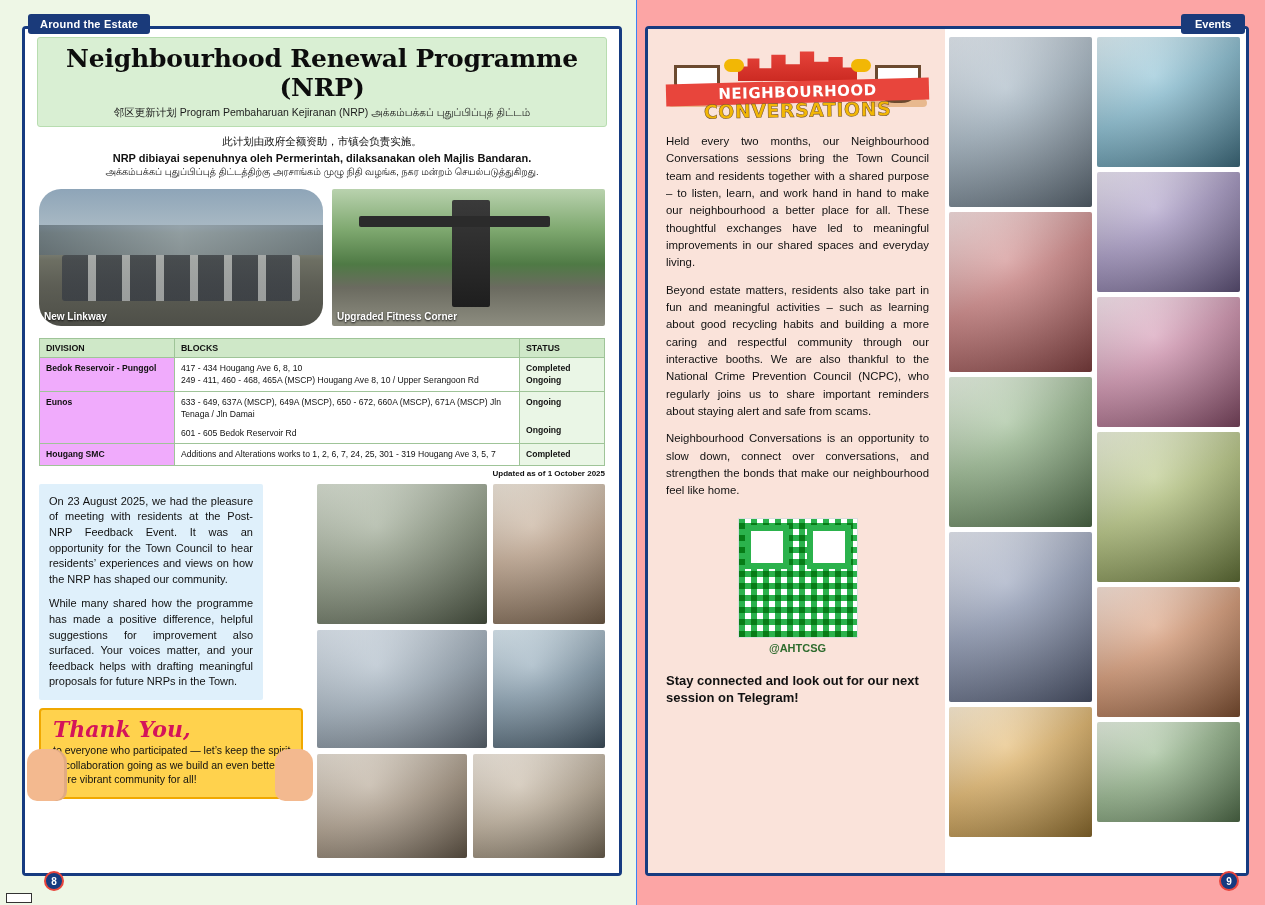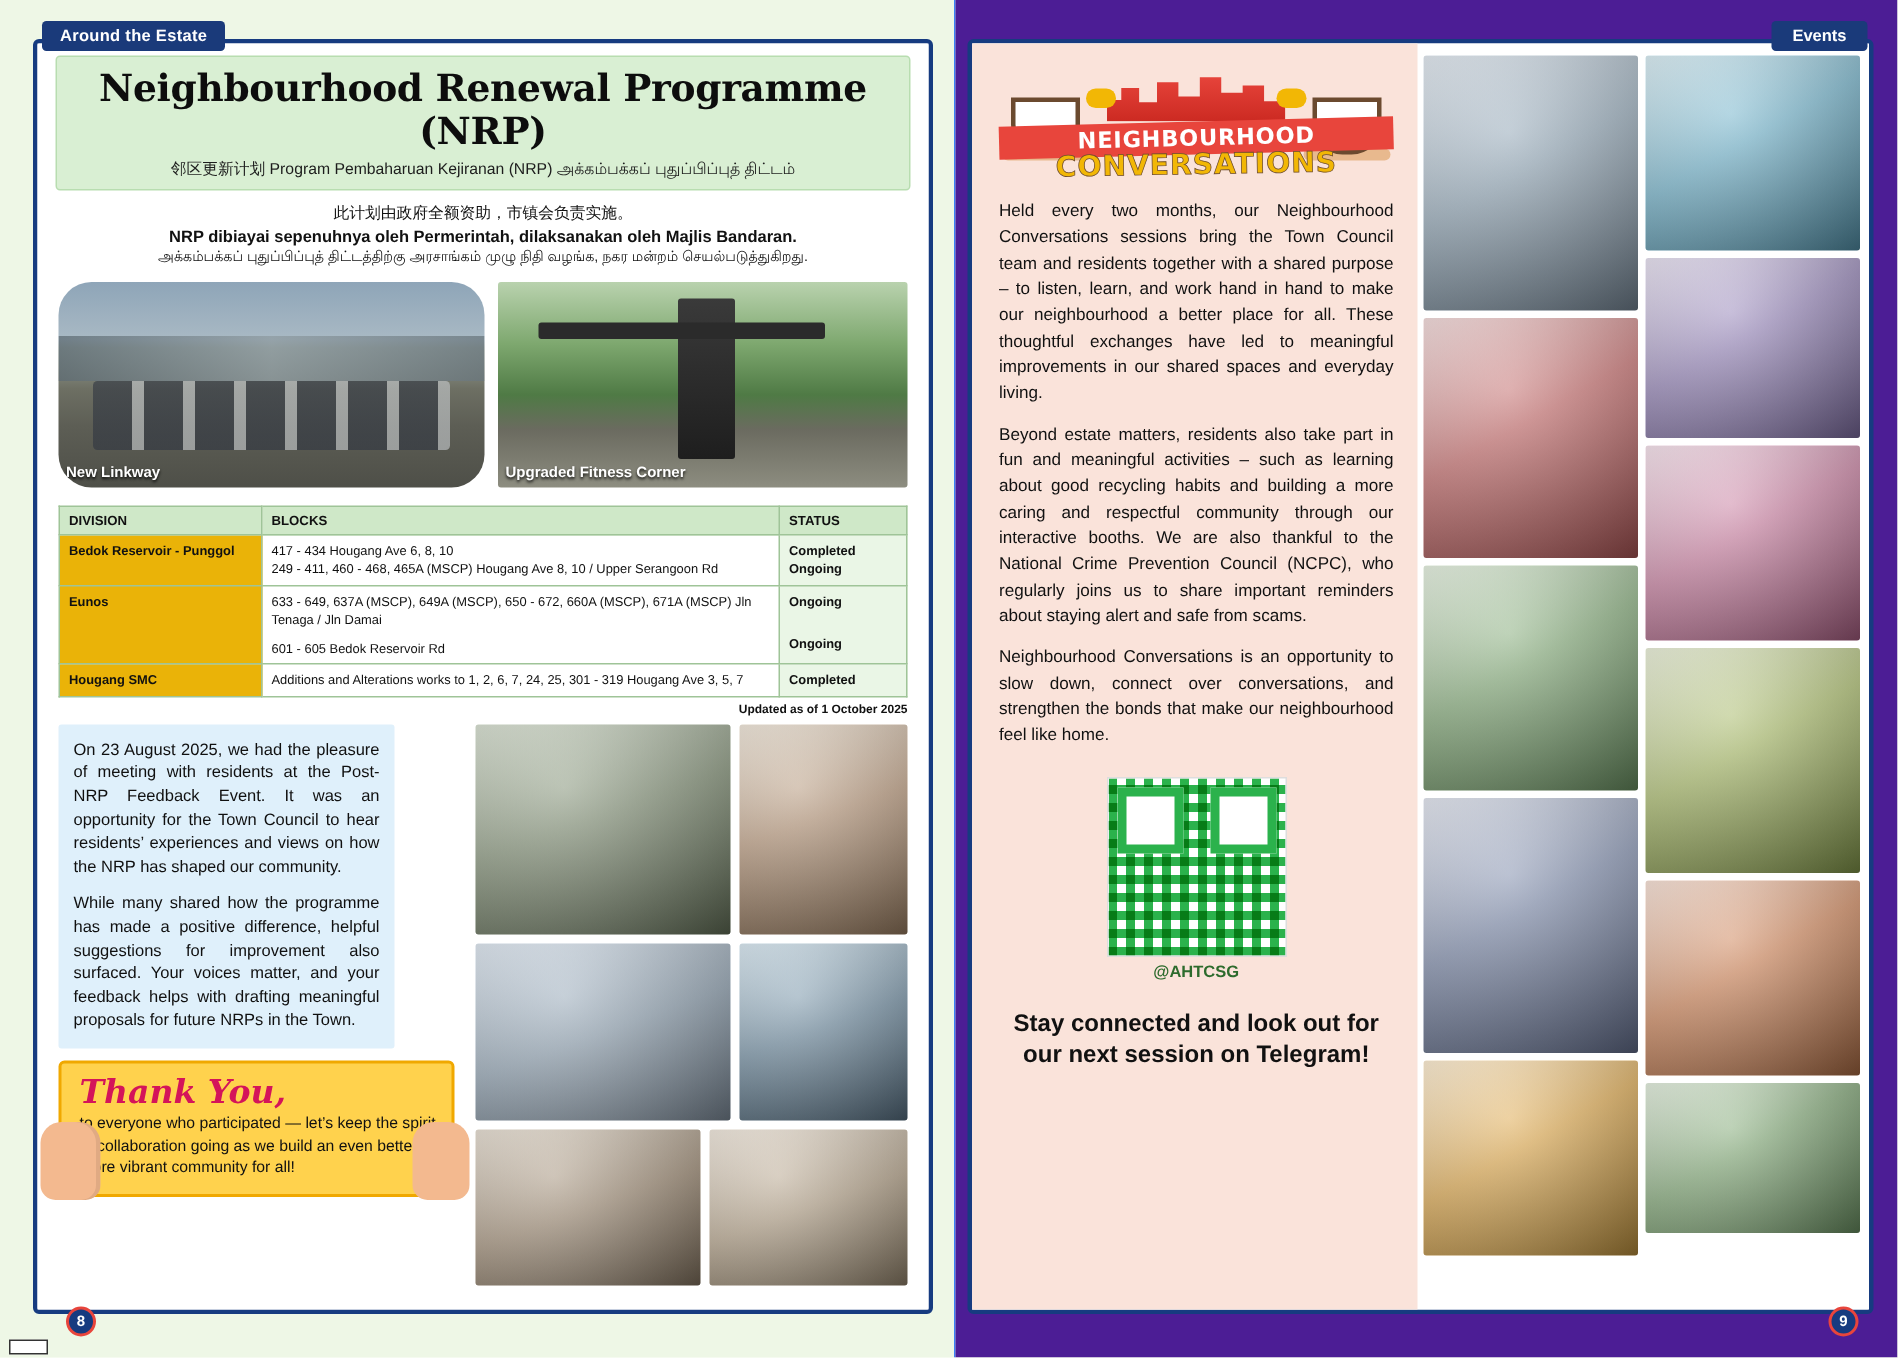--- a/index.html
+++ b/index.html
@@ -15,21 +15,21 @@
 
   
   .page-left {
     width:637px; height:905px;
     background:#eef7e6;
     position:relative;
     border-right:1px solid #3b82f6;
   }
   .page-right {
     width:628px; height:905px;
-    background:#4c1d95;
+    background:#fca5a5;
     position:relative;
   }
 
   
   .tab-left {
     position:absolute; left:28px; top:14px;
     background:#1a3a7a; color:#ffffff;
     font-size:11px; font-weight:bold;
     padding:4px 12px 4px 12px;
     border-radius:3px;
@@ -147,21 +147,21 @@
     padding:4px 6px;
     font-size:8.8px;
     font-weight:bold;
   }
   table.nrp td {
     border:1px solid #9fc498;
     padding:4px 6px;
     vertical-align:top;
     line-height:1.45;
   }
-  table.nrp td.div { font-weight:bold; width:135px; background:#eab308; }
+  table.nrp td.div { font-weight:bold; width:135px; background:#f0abfc; }
   table.nrp td.status { width:85px; font-weight:bold; background:#eaf6e6;}
   .updated {
     text-align:right; font-size:8px; font-weight:bold; color:#111;
     margin:3px 6px 0 6px;
   }
 
   .bottom-wrap { display:flex; gap:8px; margin:6px 6px 0 6px; }
   .bottom-text {
     width:224px;
     background:#dff0fb;
@@ -296,21 +296,21 @@
   .qr::before, .qr::after {
     content:""; position:absolute; width:32px; height:32px;
     border:6px solid #2bb24c; background:#fff;
   }
   .qr::before { left:6px; top:6px; }
   .qr::after { right:6px; top:6px; }
   .qr-handle {
     text-align:center; font-size:11px; color:#2d6b2d; margin-top:4px; font-weight:bold;
   }
   .tg-cta {
-    text-align:center; font-weight:bold; font-size:16px; line-height:1.35;
+    text-align:left; font-weight:bold; font-size:13px; line-height:1.35;
     color:#111; margin-top:18px;
   }
 
   .nc-photos {
     flex:1 1 auto; padding:8px 6px 8px 4px;
     display:flex; gap:5px;
   }
   .nc-photo-col { display:flex; flex-direction:column; gap:5px; flex:1 1 0; }
   .np { border-radius:2px; position:relative; overflow:hidden; }
   .np::after{

